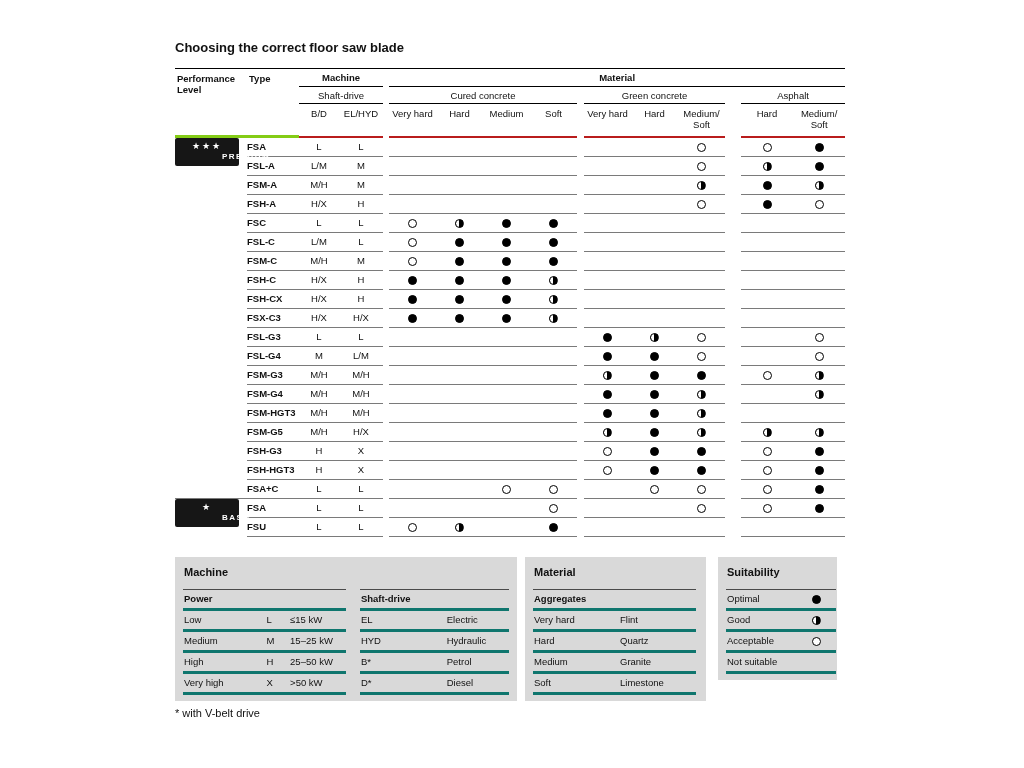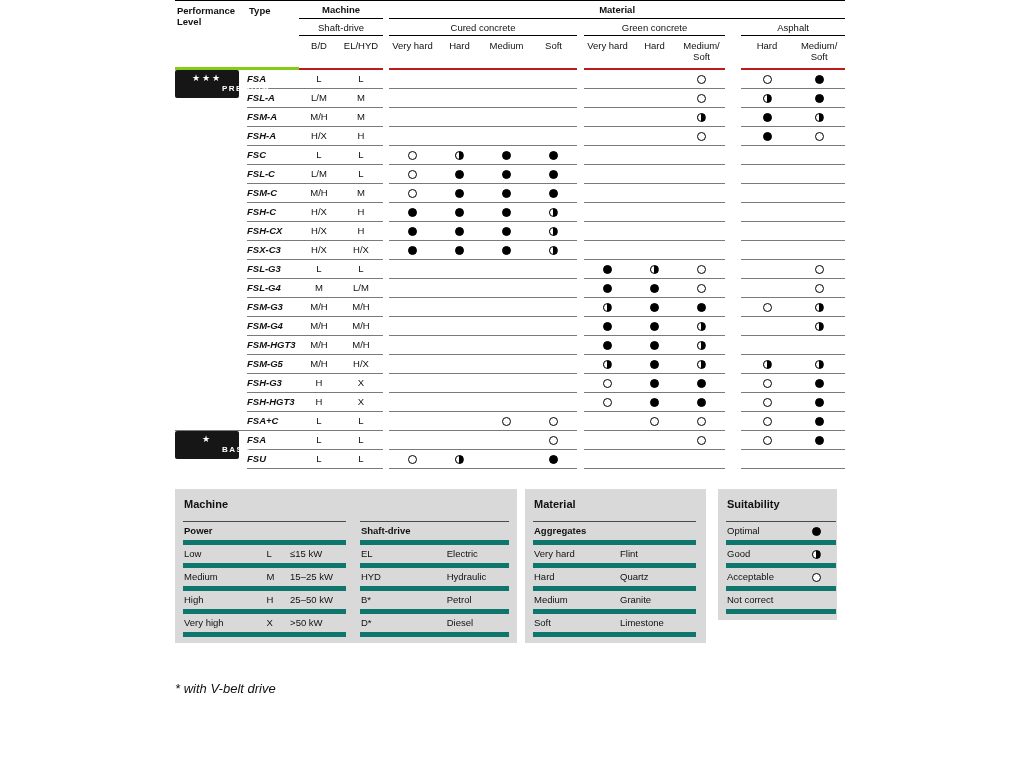--- a/index.html
+++ b/index.html
@@ -26,21 +26,21 @@
   th.perf-head, th.type-head {
     text-align: left; vertical-align: top; font-weight: bold;
     padding: 4px 0 0 2px; white-space: pre-line; border-bottom: 3px solid #84cc16;
   }
   th.grp { font-weight: bold; text-align: center; border-bottom: 1px solid #000; height: 18px; vertical-align: middle; }
   th.sub { text-align: center; border-bottom: 1px solid #000; height: 17px; vertical-align: middle; }
   th.col { text-align: center; vertical-align: top; padding-top: 4px; height: 33px; white-space: pre-line; border-bottom: 2px solid #b91c1c; }
   th.sp, td.spacer { border: none; padding: 0; }
 
   .blade-table tbody td { height: 18.4px; font-size: 9.5px; line-height: 18px; padding: 0; }
-  td.type-cell { font-weight: bold; text-align: left; padding-left: 1px; border-bottom: 1px solid #7a7a7a; font-style: italic; }
+  td.type-cell { font-weight: bold; text-align: left; padding-left: 1px; border-bottom: 1px solid #7a7a7a; }
   td.mach-cell { text-align: center; border-bottom: 1px solid #7a7a7a; }
   td.suit-cell { text-align: center; border-bottom: 1px solid #7a7a7a; }
   td.perf-cell { vertical-align: top; padding: 3px 0 0 1px; }
   td.perf-cell.group-start { border-top: 1px solid #7a7a7a; }
 
   .perf-badge {
     width: 64px; background: #161616; color: #fff; text-align: center;
     padding: 3px 0 4px 0; border-radius: 2px; line-height: normal;
   }
   .perf-badge .stars { font-size: 9px; letter-spacing: 2px; line-height: 11px; }
@@ -60,37 +60,38 @@
   .legend { display: flex; margin-top: 20px; align-items: flex-start; }
   .legend-block { background: #d9d9d9; padding: 7px 8px 6px 8px; }
   .block-machine { width: 342px; }
   .block-material { width: 181px; margin-left: 8px; }
   .block-suitability { width: 119px; margin-left: 12px; }
   .legend-title { font-weight: bold; font-size: 11px; margin: 2px 0 11px 1px; }
   .machine-tables { display: flex; gap: 14px; }
   .legend table { border-collapse: collapse; font-size: 9.5px; }
   .legend th, .legend td {
     text-align: left; font-weight: normal; height: 18px; line-height: 18px;
-    padding: 0 2px 0 1px; border-bottom: 5px solid #0f766e; vertical-align: middle;
+    padding: 0 2px 0 1px; border-bottom: 3px solid #0f766e; vertical-align: middle;
   }
   .legend thead th { font-weight: bold; border-top: 1px solid #4a4a4a; }
   .suit-table tbody tr:first-child td { border-top: 1px solid #4a4a4a; }
   .power-table { width: 166px; }
   .shaft-table { width: 152px; }
   .agg-table { width: 163px; }
   .suit-table { width: 110px; }
   .sym-cell { text-align: right; padding-right: 4px; }
 
-  .footnote { font-size: 13px; font-style: italic; margin-top: 38px; }
+  .footnote { font-size: 11px; margin-top: 6px; }
 </style>
 </head>
 <body>
 
 <div class="content">
 
+  <h2>Choosing the correct floor saw blade</h2>
 
   <table class="blade-table">
     <colgroup>
       <col style="width:72px">
         <col style="width:52px">
         <col style="width:40px">
         <col style="width:44px">
       <col style="width:6px">
       <col style="width:47px">
         <col style="width:47px">
@@ -632,21 +633,21 @@
           </tr>
           <tr>
             <td>Good</td>
             <td class="sym-cell"><span class="circle good"></span></td>
           </tr>
           <tr>
             <td>Acceptable</td>
             <td class="sym-cell"><span class="circle acceptable"></span></td>
           </tr>
           <tr>
-            <td>Not correct</td>
+            <td>Not suitable</td>
             <td class="sym-cell"><span class="circle none"></span></td>
           </tr>
         </tbody>
       </table>
     </div>
 
   </div>
 
   <div class="footnote">* with V-belt drive</div>
 

